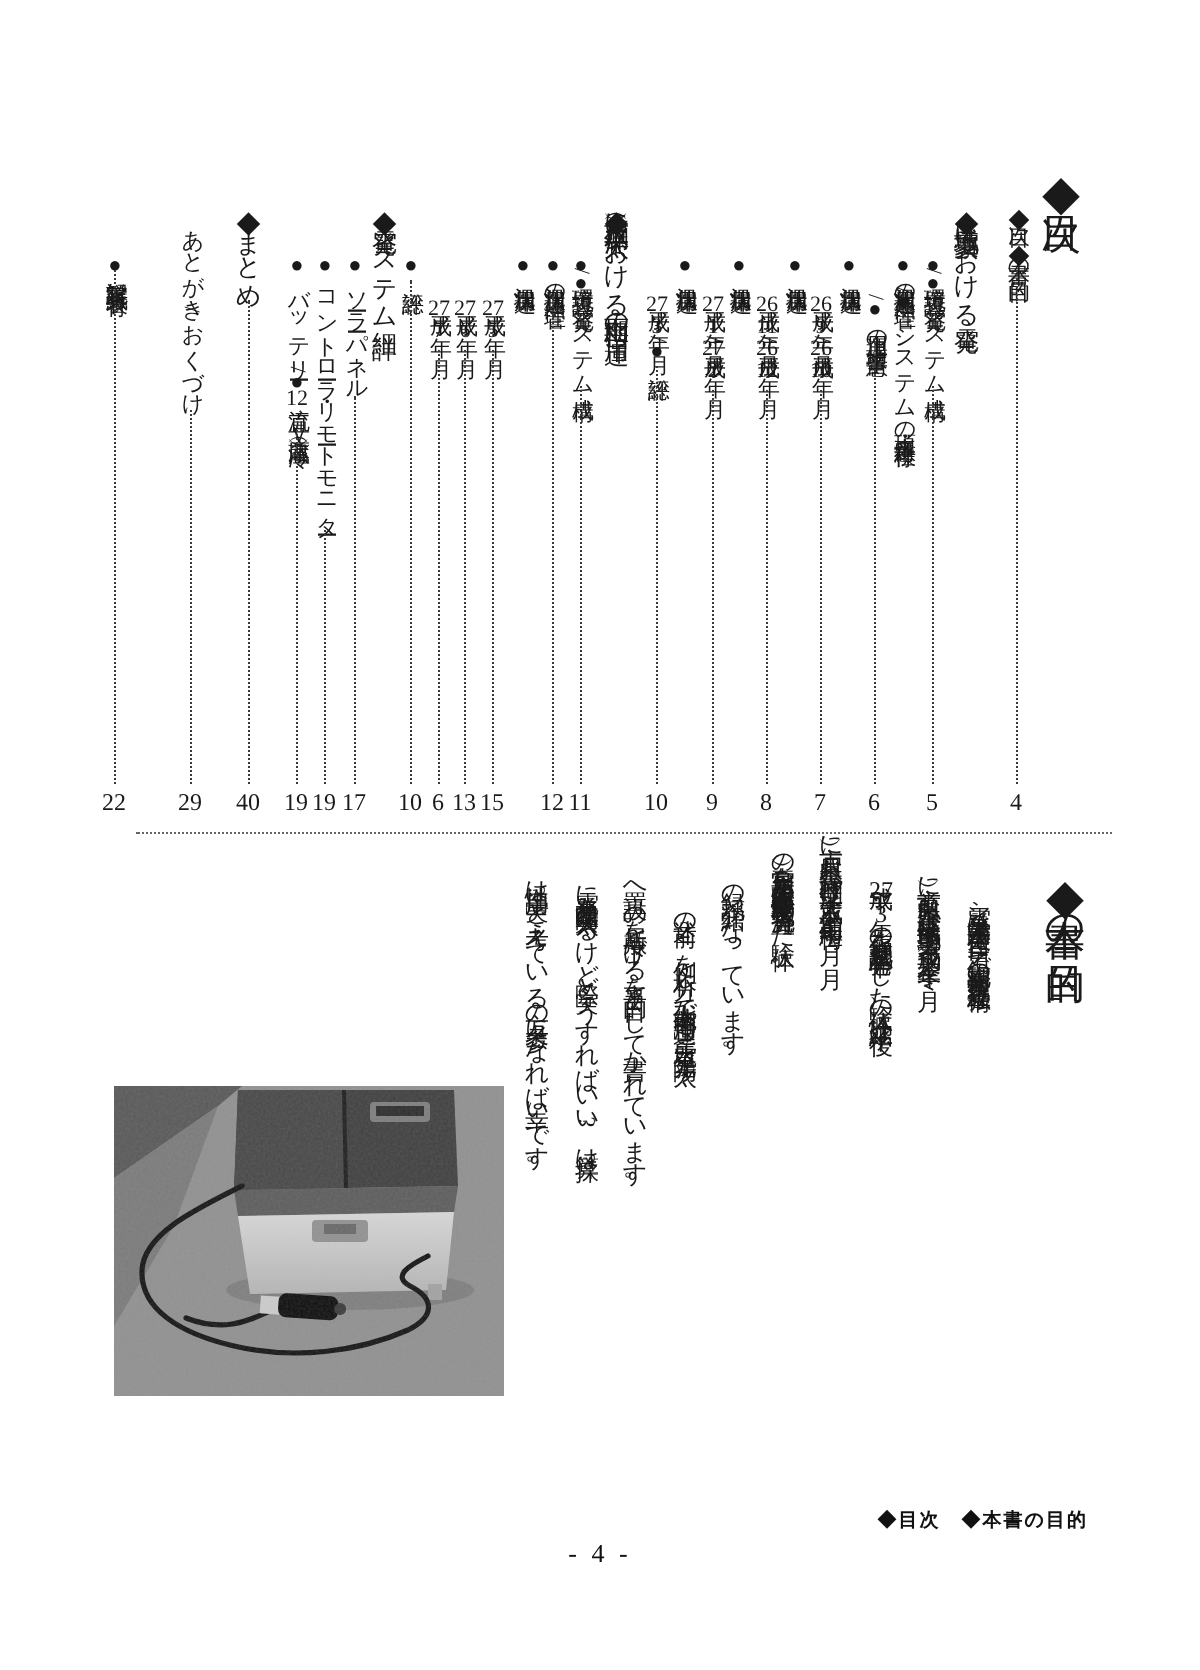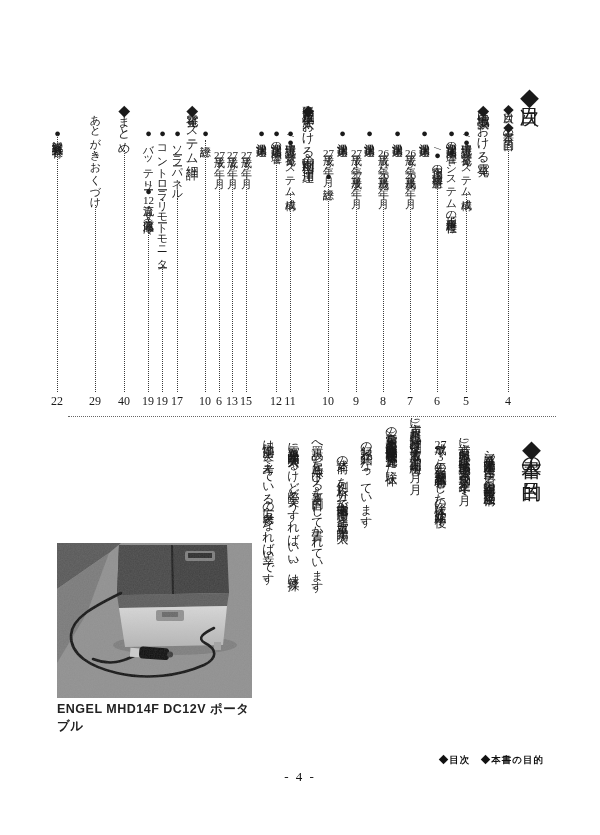--- a/index.html
+++ b/index.html
@@ -278,18 +278,17 @@
       <path d="M36,116 C54,123 66,118 77,113" fill="none" stroke="#141414" stroke-width="2.6" stroke-linecap="round"></path>
 
       <g transform="rotate(4 92 112)">
         <rect x="73" y="106" width="10" height="9" fill="#cccccc"></rect>
         <rect x="82" y="104" width="30" height="12" rx="4" fill="#0e0e0e"></rect>
         <circle cx="113" cy="110" r="3" fill="#3a3a3a"></circle>
       </g>
       <rect width="195" height="155" filter="url(#grain)" opacity="0.45"></rect>
     </svg>
   </div>
-  <div class="caption">ENGEL MHD14F DC12V ポータブル</div>
 
   <div class="footer">◆目次　◆本書の目的</div>
   <div class="pageno">- 4 -</div>
 
 </div>
 
 </body></html>

